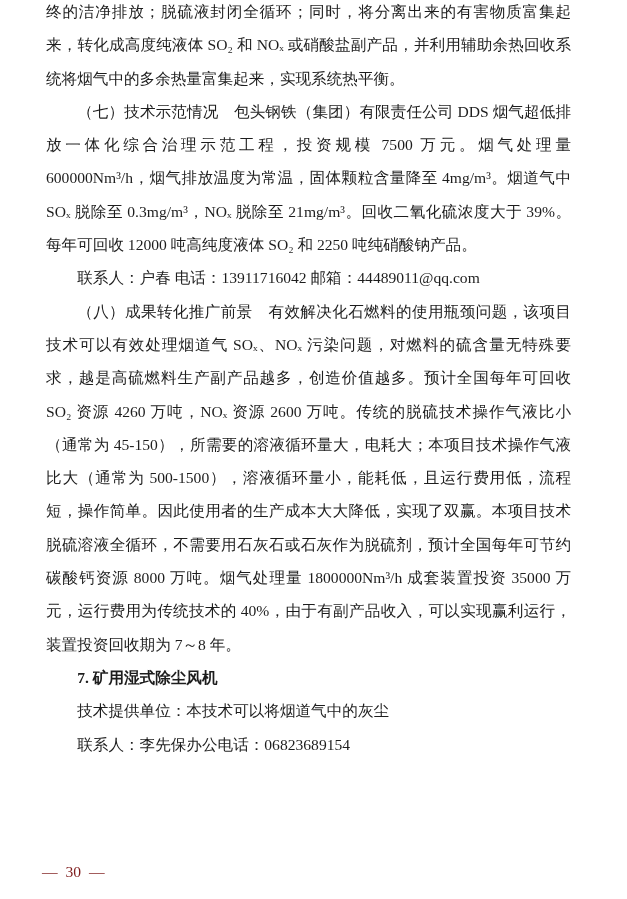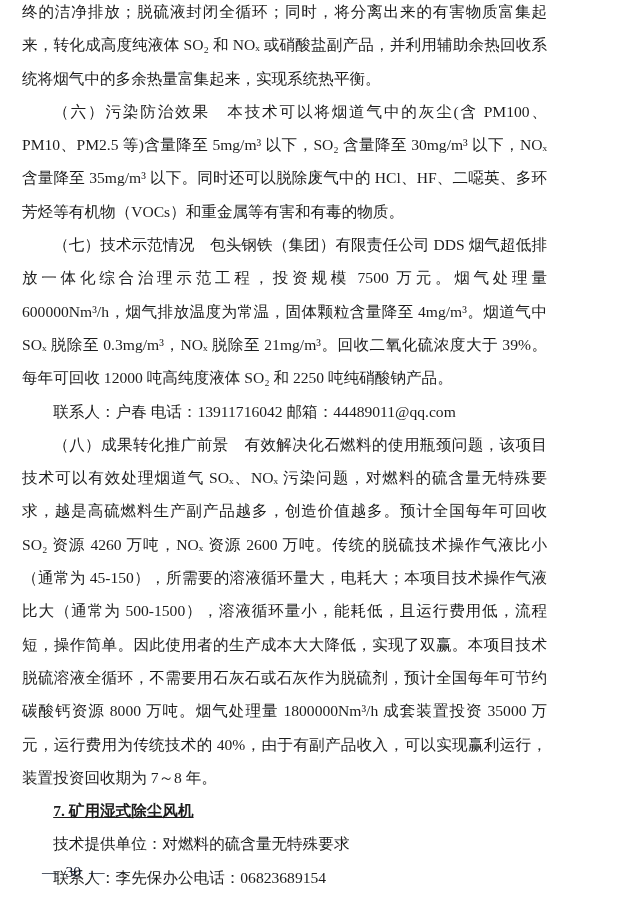--- a/index.html
+++ b/index.html
@@ -10,58 +10,57 @@
   .page {
     position: relative;
     width: 569px;
     height: 899px;
     background: #ffffff;
     overflow: hidden;
     font-family: "Liberation Serif", "DejaVu Serif", serif;
     font-size: 15.6px;
     line-height: 33.3px;
     color: #1d1d1d;
+    padding-left: 24px;
   }
   .doc-body {
     margin-top: -5px;
     padding: 0 22px;
   }
   .doc-body p {
     margin: 0;
     text-align: justify;
     text-justify: inter-character;
     text-indent: 2em;
     word-break: break-word;
   }
   .doc-body p.no-indent {
     text-indent: 0;
   }
   .doc-body p.bold {
     font-weight: bold;
-    text-decoration: underline;
   }
   .page-footer {
     position: absolute;
     left: 42px;
     top: 855px;
     line-height: 33.3px;
     font-size: 15.6px;
     word-spacing: 4px;
-    color: #0f172a;
+    color: #7f1d1d;
     white-space: nowrap;
   }
 </style>
 </head>
 <body>
 
 <div class="page">
   <div class="doc-body">
       <p class="no-indent">终的洁净排放；脱硫液封闭全循环；同时，将分离出来的有害物质富集起来，转化成高度纯液体 SO₂ 和 NOₓ 或硝酸盐副产品，并利用辅助余热回收系统将烟气中的多余热量富集起来，实现系统热平衡。</p>
-      <p class="">（六）污染防治效果　本技术可以将烟道气中的灰尘(含 PM100、PM10、PM2.5 等)含量降至 5mg/m³ 以下，SO₂ 含量降至 30mg/m³ 以下，NOₓ 含量降至 35mg/m³ 以下。同时还可以脱除废气中的 HCl、HF、二噁英、多环芳烃等有机物（VOCs）和重金属等有害和有毒的物质。</p>
       <p class="">（七）技术示范情况　包头钢铁（集团）有限责任公司 DDS 烟气超低排放一体化综合治理示范工程，投资规模 7500 万元。烟气处理量 600000Nm³/h，烟气排放温度为常温，固体颗粒含量降至 4mg/m³。烟道气中 SOₓ 脱除至 0.3mg/m³，NOₓ 脱除至 21mg/m³。回收二氧化硫浓度大于 39%。每年可回收 12000 吨高纯度液体 SO₂ 和 2250 吨纯硝酸钠产品。</p>
       <p class="">联系人：户春 电话：13911716042 邮箱：44489011@qq.com</p>
       <p class="">（八）成果转化推广前景　有效解决化石燃料的使用瓶颈问题，该项目技术可以有效处理烟道气 SOₓ、NOₓ 污染问题，对燃料的硫含量无特殊要求，越是高硫燃料生产副产品越多，创造价值越多。预计全国每年可回收 SO₂ 资源 4260 万吨，NOₓ 资源 2600 万吨。传统的脱硫技术操作气液比小（通常为 45-150），所需要的溶液循环量大，电耗大；本项目技术操作气液比大（通常为 500-1500），溶液循环量小，能耗低，且运行费用低，流程短，操作简单。因此使用者的生产成本大大降低，实现了双赢。本项目技术脱硫溶液全循环，不需要用石灰石或石灰作为脱硫剂，预计全国每年可节约碳酸钙资源 8000 万吨。烟气处理量 1800000Nm³/h 成套装置投资 35000 万元，运行费用为传统技术的 40%，由于有副产品收入，可以实现赢利运行，装置投资回收期为 7～8 年。</p>
       <p class=" bold">7. 矿用湿式除尘风机</p>
-      <p class="">技术提供单位：对燃料的硫含量无特殊要求</p>
+      <p class="">技术提供单位：本技术可以将烟道气中的灰尘</p>
       <p class="">联系人：李先保办公电话：06823689154</p>
     </div>
   <div class="page-footer">— 30 —</div>
 </div>
 
 </body></html>

